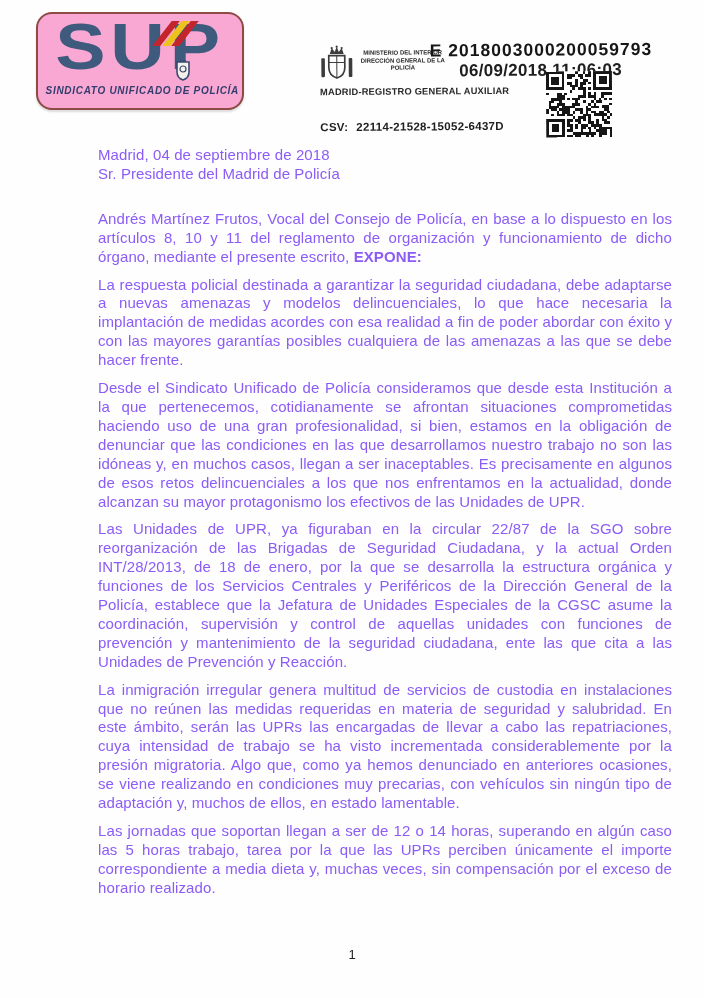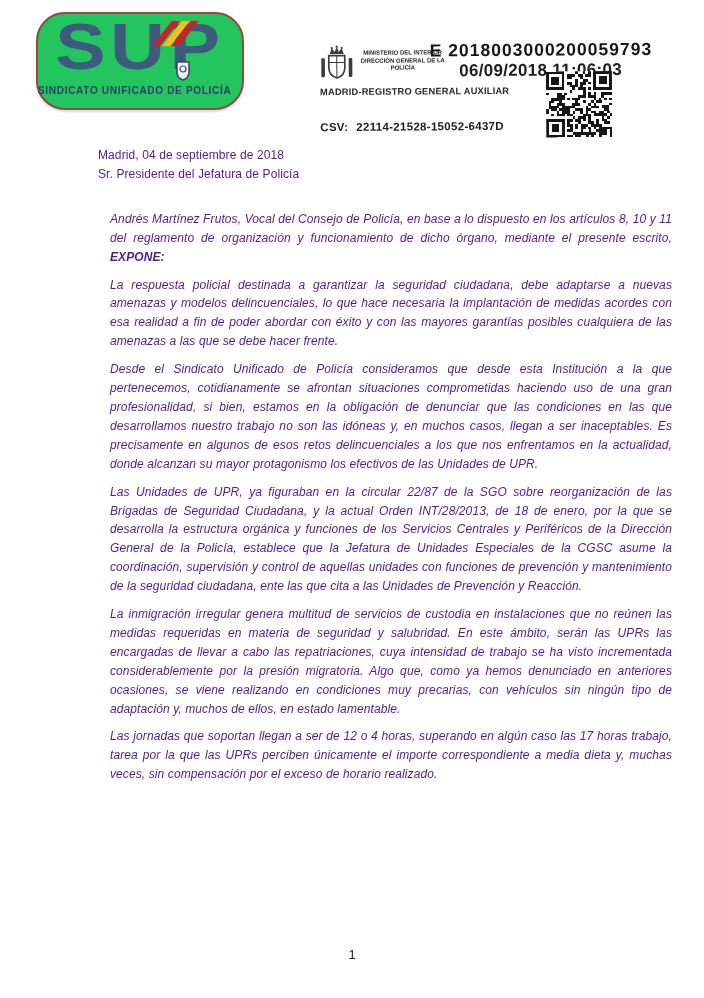--- a/index.html
+++ b/index.html
@@ -5,38 +5,39 @@
   html,body{margin:0;padding:0;background:#e8e8e8;}
   .page{
     position:relative;width:704px;height:998px;margin:0 auto;
     background:#fefefe;overflow:hidden;
     font-family:"Liberation Sans",sans-serif;color:#1c1c1c;
   }
 
   
   .logo-box{
     position:absolute;left:36px;top:12px;width:204px;height:94px;
-    border:2px solid #8d4b44;border-radius:29px;background:#22c55e;
+    border:2px solid #8d4b44;border-radius:16px;background:#f9a8d4;
     box-shadow:0 2px 2px rgba(120,120,120,.25);
   }
   .logo-acronym{
     position:absolute;left:0;right:0;top:-8px;text-align:center;
     font-size:64px;font-weight:bold;color:#3e5a7d;
     transform:scaleX(1.18);letter-spacing:4px;line-height:82px;
   }
   .logo-flag{
     position:absolute;left:124px;top:7px;display:flex;gap:1.5px;
     transform:skewX(-38deg);z-index:3;
   }
   .logo-flag .bar{width:8px;height:25px;}
   .logo-badge{position:absolute;left:137px;top:46px;z-index:4;}
   .logo-subtitle{
-    position:absolute;left:0;right:3px;top:71px;text-align:left;
+    position:absolute;left:0;right:3px;top:71px;text-align:right;
     font-size:10px;font-weight:bold;color:#333d6d;letter-spacing:.7px;
     white-space:nowrap;
+    font-style:italic;
   }
 
   
   .stamp{
     position:absolute;left:318px;top:40px;width:336px;height:102px;
     color:#262626;transform:rotate(-.4deg);
   }
   .crest{position:absolute;left:2px;top:4px;}
   .ministry{
     position:absolute;left:38px;top:9px;width:94px;text-align:center;
@@ -57,26 +58,26 @@
   .qr{position:absolute;left:228px;top:32px;}
   .stamp-csv{
     position:absolute;left:2px;top:80px;font-size:11.5px;font-weight:bold;
     color:#1e1e1e;letter-spacing:.3px;
   }
   .stamp-csv .label{margin-right:8px;margin-top:48px;}
 
   
   .letter{
     position:absolute;left:98px;top:146px;width:574px;
-    font-size:12px;line-height:18.9px;letter-spacing:.1px;
-    text-align:justify;color:#4c1d95;
+    font-size:15px;line-height:18.9px;letter-spacing:.1px;
+    text-align:justify;color:#8b5cf6;
   }
   .dateblock{text-align:left;margin:0 0 26px 0;}
   .dateblock div{margin:0;}
-  .letter p{margin:0 0 9px 12px;font-style:italic;}
+  .letter p{margin:0 0 9px 0;}
   .letter p.intro strong{font-weight:bold;}
 
   .page-number{
     position:absolute;left:0;right:0;top:947px;text-align:center;
     font-size:13px;color:#222;
   }
 </style>
 </head>
 <body>
 
@@ -351,26 +352,26 @@
         <rect x="2" y="20" width="3" height="3" fill="#161616"></rect>
       </svg>
     <div class="stamp-csv">
       <span class="label">CSV:</span><span>22114-21528-15052-6437D</span>
     </div>
   </div>
 
   <div class="letter">
     <div class="dateblock">
       <div>Madrid, 04 de septiembre de 2018</div>
-      <div>Sr. Presidente del Jefatura de Policía</div>
+      <div>Sr. Presidente del Madrid de Policía</div>
     </div>
 
     <p class="intro"><span>Andrés Martínez Frutos, Vocal del Consejo de Policía, en base a lo  dispuesto en los artículos 8, 10 y 11 del reglamento  de organización y funcionamiento de dicho órgano, mediante el presente escrito,  </span><strong>EXPONE:</strong></p>
 
     <p>La respuesta policial destinada a garantizar la seguridad ciudadana, debe adaptarse a nuevas amenazas y modelos delincuenciales, lo que hace necesaria la implantación de medidas acordes con esa realidad a fin de poder abordar con éxito y con las mayores garantías posibles cualquiera de las amenazas a las que se debe hacer frente.</p>
     <p>Desde el Sindicato Unificado de Policía consideramos que desde esta Institución a la que pertenecemos, cotidianamente se afrontan situaciones comprometidas haciendo uso de una gran profesionalidad, si bien, estamos en la obligación de denunciar que las condiciones en las que desarrollamos nuestro trabajo no son las idóneas y, en muchos casos, llegan a ser inaceptables. Es precisamente en algunos de esos retos delincuenciales a los que nos enfrentamos en la actualidad, donde alcanzan su mayor protagonismo los efectivos de las Unidades de UPR.</p>
     <p>Las Unidades de UPR, ya figuraban en la circular 22/87 de la SGO sobre reorganización de las Brigadas de Seguridad Ciudadana, y la actual Orden INT/28/2013, de 18 de enero, por la que se desarrolla la estructura orgánica y funciones de los Servicios Centrales y Periféricos de la Dirección General de la Policía, establece que  la Jefatura de Unidades Especiales de la CGSC asume la coordinación, supervisión y control de aquellas unidades con funciones de prevención y mantenimiento de la seguridad ciudadana, ente las que cita a las Unidades de Prevención y Reacción.</p>
     <p>La inmigración irregular genera multitud de servicios de custodia en instalaciones que no reúnen las medidas requeridas en materia de seguridad y salubridad. En este ámbito, serán las UPRs las encargadas de llevar a cabo las repatriaciones, cuya intensidad de trabajo se ha visto incrementada considerablemente por la presión migratoria. Algo que, como ya hemos denunciado en anteriores ocasiones, se viene realizando en condiciones muy precarias, con vehículos sin ningún tipo de adaptación y, muchos de ellos, en estado lamentable.</p>
-    <p>Las jornadas que soportan llegan a ser de 12 o 4 horas, superando en algún caso las 17 horas trabajo, tarea por la que las UPRs perciben únicamente el importe correspondiente a media dieta y, muchas veces, sin compensación por el exceso de horario realizado.</p>
+    <p>Las jornadas que soportan llegan a ser de 12 o 14 horas, superando en algún caso las 5 horas trabajo, tarea por la que las UPRs perciben únicamente el importe correspondiente a media dieta y, muchas veces, sin compensación por el exceso de horario realizado.</p>
   </div>
 
   <div class="page-number">1</div>
 </div>
 
 </body></html>

